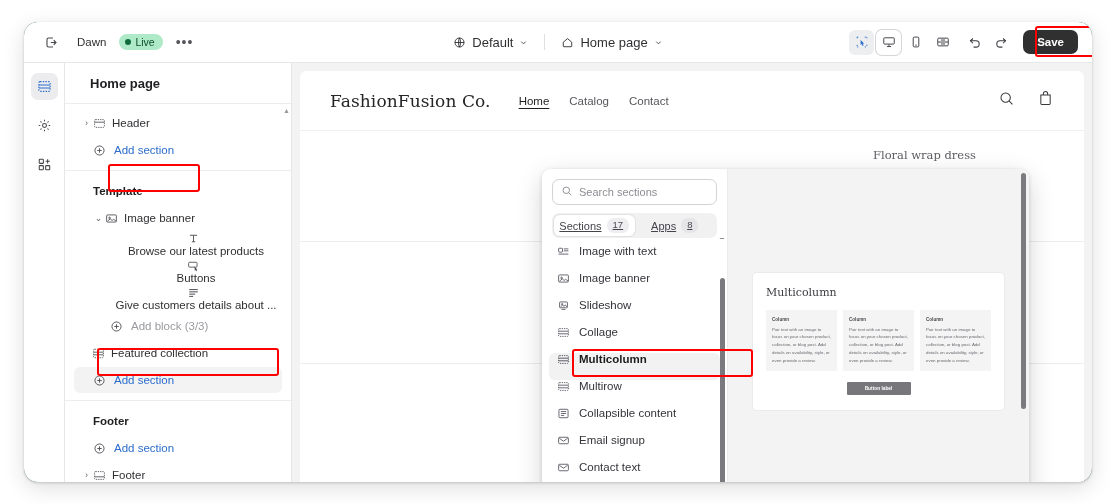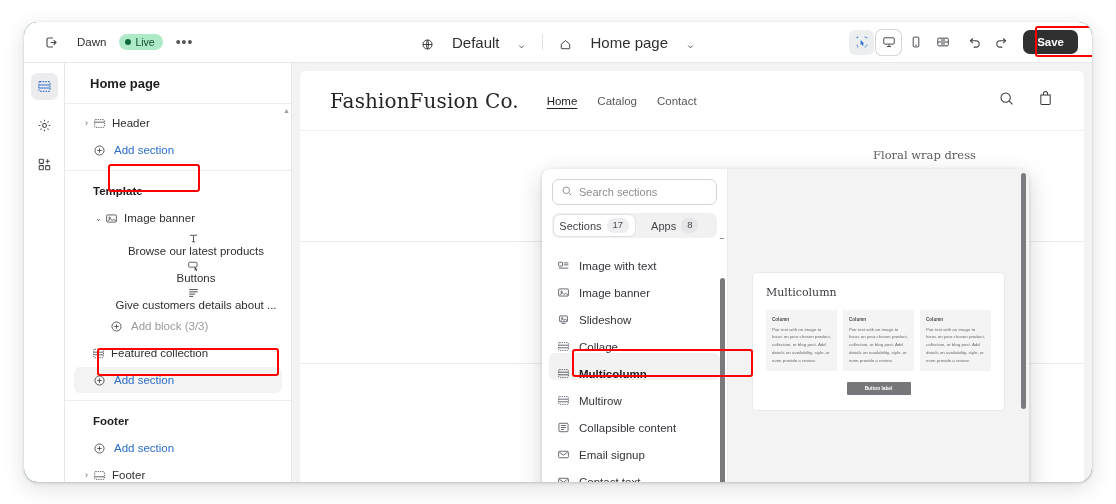--- a/index.html
+++ b/index.html
@@ -41,23 +41,23 @@
     font-size: 10.5px; font-weight: 500;
   }
   .live-dot { width: 6px; height: 6px; border-radius: 50%; background: #0f6b3c; }
   .dots { font-size: 14px; color: #55555a; letter-spacing: 1px; line-height: 1; }
 
   .tb-center {
     position: absolute; left: 0; right: 0;
     display: flex; align-items: center; justify-content: center; gap: 0;
   }
   .ctx-chip {
-    display: flex; align-items: flex-end; gap: 18px;
+    display: flex; align-items: center; gap: 6px;
     padding: 4px 9px; border-radius: 7px;
-    font-size: 15px; color: #303033;
+    font-size: 13px; color: #303033;
   }
   .vsep { width: 1px; height: 16px; background: #e0e0e3; margin: 0 7px; }
 
   .tb-right {
     margin-left: auto; display: flex; align-items: center;
     gap: 2px; padding-right: 14px;
   }
   .seg-group {
     display: flex; align-items: center; gap: 2px;
     margin-right: 6px;
@@ -146,21 +146,21 @@
   }
   .store {
     background: #fff; height: 100%;
     border-radius: 6px 6px 0 0;
     position: relative; overflow: hidden;
   }
   .store-hd {
     height: 60px; display: flex; align-items: center;
     padding: 0 30px; border-bottom: 1px solid #f0f0f0;
   }
-  .brand { font-family: "DejaVu Serif", serif; font-size: 20px; color: #252528; letter-spacing: .1px; }
+  .brand { font-family: "DejaVu Serif", serif; font-size: 17px; color: #252528; letter-spacing: .1px; }
   .nav { display: flex; gap: 20px; margin-left: 28px; }
   .nav a { font-size: 11.5px; color: #57575c; text-decoration: none; }
   .nav a.active { color: #1f1f22; text-decoration: underline; text-underline-offset: 3px; }
   .store-hd-icons { margin-left: auto; display: flex; gap: 22px; color: #39393d; }
   .store-body { position: relative; height: calc(100% - 60px); }
   .prod {
     position: absolute; left: 573px; top: 17px;
     font-family: "DejaVu Serif", serif;
   }
   .prod-name { font-size: 11.5px; color: #5d5d62; margin-bottom: 8px; }
@@ -192,32 +192,32 @@
     display: flex; align-items: center; gap: 6px; padding: 12px 8px;
   }
   .pk-search span.ph { font-size: 11px; color: #8c8c93; }
   .pk-tabs {
     margin: 8px 10px 0 10px; height: 25px;
     background: #f1f1f2; border-radius: 7px;
     display: flex; padding: 2px;
   }
   .pk-tab {
     flex: 1; display: flex; align-items: center; justify-content: center;
-    gap: 5px; font-size: 11px; color: #44444a; border-radius: 6px;
+    gap: 5px; font-size: 11px; color: #44444a; border-radius: 6px; text-decoration: underline;
   }
   .pk-tab.active { background: #fff; box-shadow: 0 0 0 1px #e2e2e5, 0 1px 1px rgba(0,0,0,.05); font-weight: 500; }
   .pk-count {
     background: #e6e6e8; color: #4a4a50;
     border-radius: 7px; font-size: 9.5px;
     padding: 1px 6px; line-height: 1.35;
   }
   .pk-tab.active .pk-count { background: #eeeef0; }
   .pk-list { flex: 1; overflow: hidden; padding: 7px 7px 0 7px; position: relative; }
   .pk-item {
-    display: flex; align-items: flex-end; gap: 9px;
+    display: flex; align-items: flex-start; gap: 9px;
     height: 27px; padding-left: 8px; border-radius: 6px;
     font-size: 11.5px; color: #33333a; position: relative;
   }
   .pk-item .ic { color: #50505a; display: flex; align-items: center; }
   .pk-item.selected { background: #f2f2f3; font-weight: 700; color: #1d1d20; }
   .pk-scrollbar {
     position: absolute; right: 2px; top: 40px;
     width: 5px; height: 208px; background: #7a7a7e; border-radius: 3px;
   }
   .pk-right {

